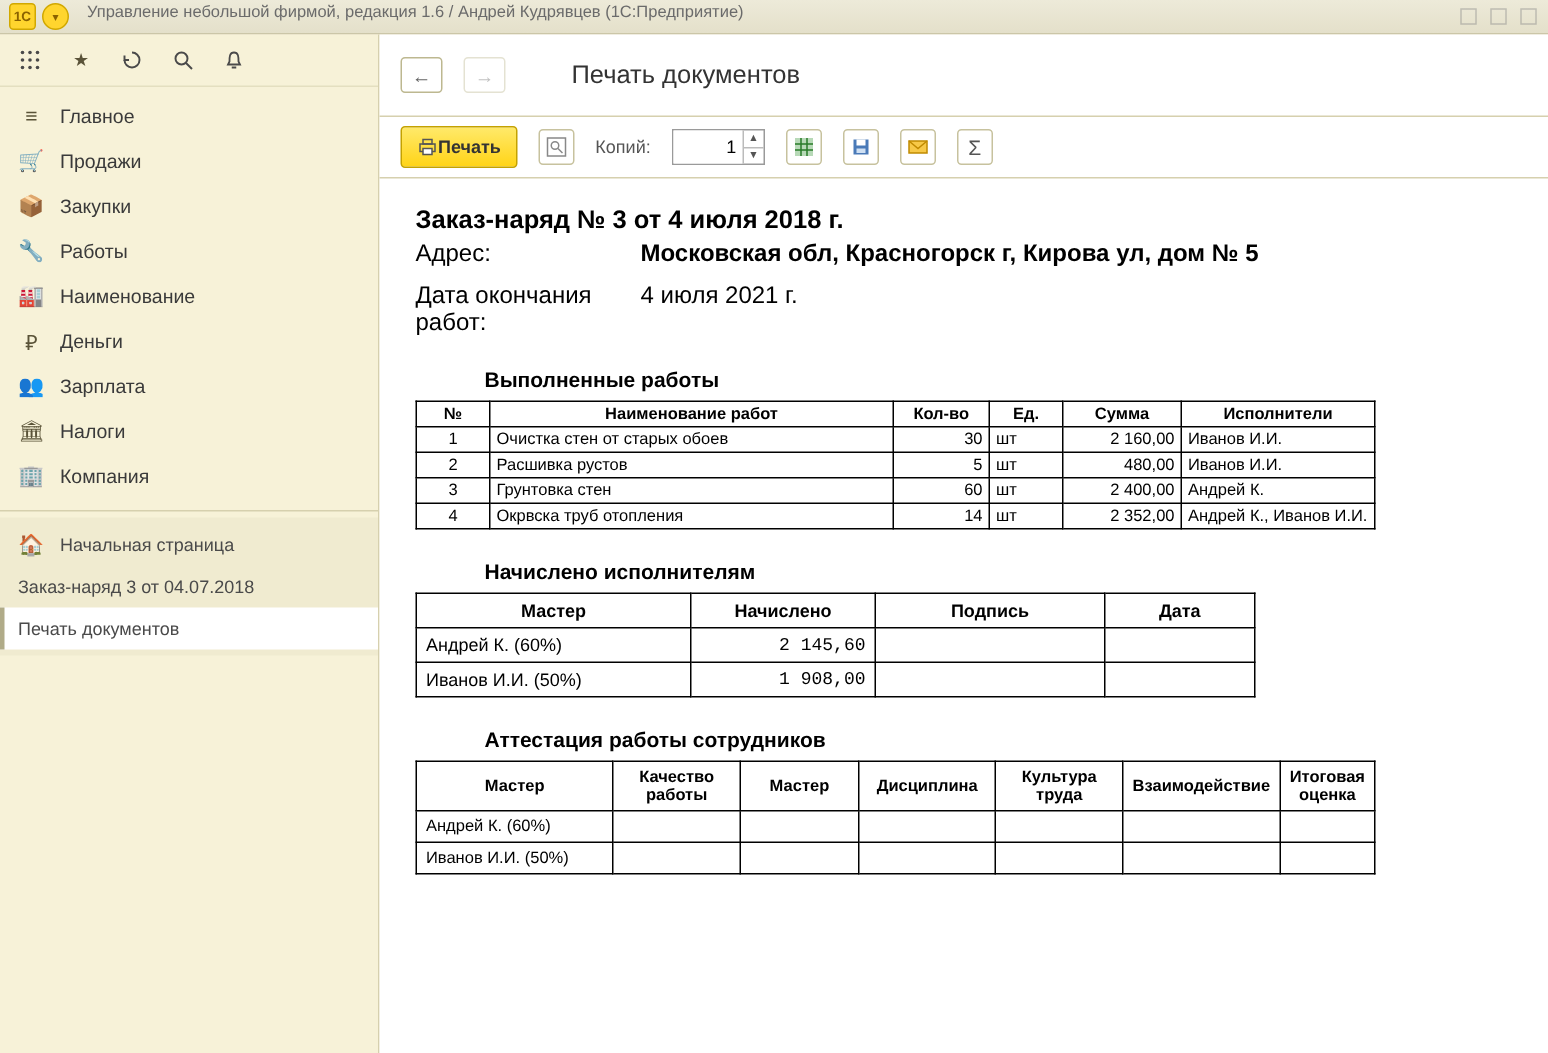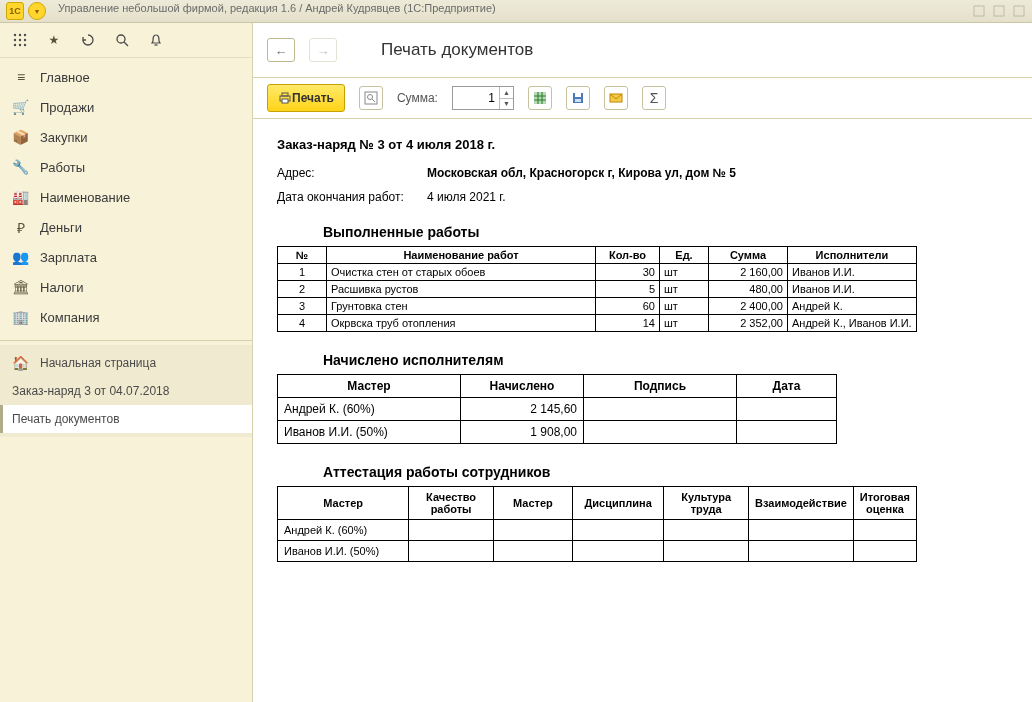--- a/index.html
+++ b/index.html
@@ -30,38 +30,38 @@
 .toolbar{height:40px;border-bottom:1px solid #d6d0ae;display:flex;align-items:center;padding:0 14px;gap:14px;}
 .btn-print{height:26px;padding:0 10px;background:linear-gradient(#ffe96a,#ffd417);border:1px solid #c4a200;border-radius:3px;display:flex;align-items:center;gap:0;font-size:12px;font-weight:bold;color:#333;cursor:pointer;}
 .tb-ic2{width:22px;height:22px;border:1px solid #c7c29e;border-radius:3px;background:#fff;display:flex;align-items:center;justify-content:center;cursor:pointer;font-size:12px;color:#555;}
 .tb-lbl{font-size:12px;color:#555;}
 .tb-spin{width:60px;height:22px;border:1px solid #9a9a9a;background:#fff;display:flex;}
 .tb-spin input{width:38px;border:none;text-align:right;padding:0 4px;font-size:12px;outline:none;}
 .tb-spin .sp-btns{width:14px;display:flex;flex-direction:column;border-left:1px solid #bbb;}
 .tb-spin .sp-btn{flex:1;font-size:7px;display:flex;align-items:center;justify-content:center;color:#555;cursor:pointer;}
 .tb-spin .sp-btn:first-child{border-bottom:1px solid #bbb;}
 .doc-area{flex:1;overflow:auto;padding:18px 24px;font-size:12px;}
-.doc-title{font-size:13px;font-weight:bold;margin-bottom:14px;}
-.doc-row{display:flex;margin-bottom:10px;font-size:12px;}
+.doc-title{font-size:17px;font-weight:bold;margin-bottom:4px;}
+.doc-row{display:flex;margin-bottom:10px;font-size:16px;}
 .doc-row .lbl{width:150px;}
 .doc-row .val{font-weight:bold;}
 .doc-row .val2{}
 .sec-title{font-size:14px;font-weight:bold;margin-top:20px;margin-bottom:6px;padding-left:46px;}
 table.dt{border-collapse:collapse;width:640px;}
 table.dt th,table.dt td{border:1px solid #000;padding:2px 4px;font-size:11px;vertical-align:top;}
 table.dt th{font-weight:bold;text-align:center;}
 .num-col{width:40px;text-align:center;}
 .qty-col{width:55px;text-align:right;}
 .unit-col{width:40px;}
 .sum-col{width:70px;text-align:right;}
 .perf-col{width:120px;}
 table.dt2{border-collapse:collapse;width:560px;}
 table.dt2 th,table.dt2 td{border:1px solid #000;padding:4px 6px;font-size:12px;}
 table.dt2 th{font-weight:bold;text-align:center;}
-table.dt2 td.amt{text-align:right;}
+table.dt2 td.amt{text-align:right;font-family:Liberation Mono, monospace;}
 table.dt3{border-collapse:collapse;width:640px;}
 table.dt3 th,table.dt3 td{border:1px solid #000;padding:4px 6px;font-size:11px;}
 table.dt3 th{font-weight:bold;text-align:center;}
 svg{display:block;}
 </style>
 </head>
 <body>
 
 <div class="titlebar">
   <div class="tb-left">
@@ -194,21 +194,21 @@
           </span>
         <span>Печать</span>
       </div>
       <div class="tb-ic2">
           <svg width="14" height="14">
             <rect x="1" y="1" width="12" height="12" fill="none" stroke="#888"></rect>
             <circle cx="6" cy="6" r="2.5" fill="none" stroke="#888"></circle>
             <line x1="8" y1="8" x2="11" y2="11" stroke="#888"></line>
           </svg>
         </div>
-      <span class="tb-lbl">Сумма:</span>
+      <span class="tb-lbl">Копий:</span>
       <div class="tb-spin">
         <input value="1" style="">
         <div class="sp-btns">
             <div class="sp-btn">▲</div>
             <div class="sp-btn">▼</div>
           </div>
       </div>
       <div class="tb-ic2">
           <svg width="14" height="14">
             <rect x="1" y="1" width="12" height="12" fill="#6fb36f" opacity=".5"></rect>

